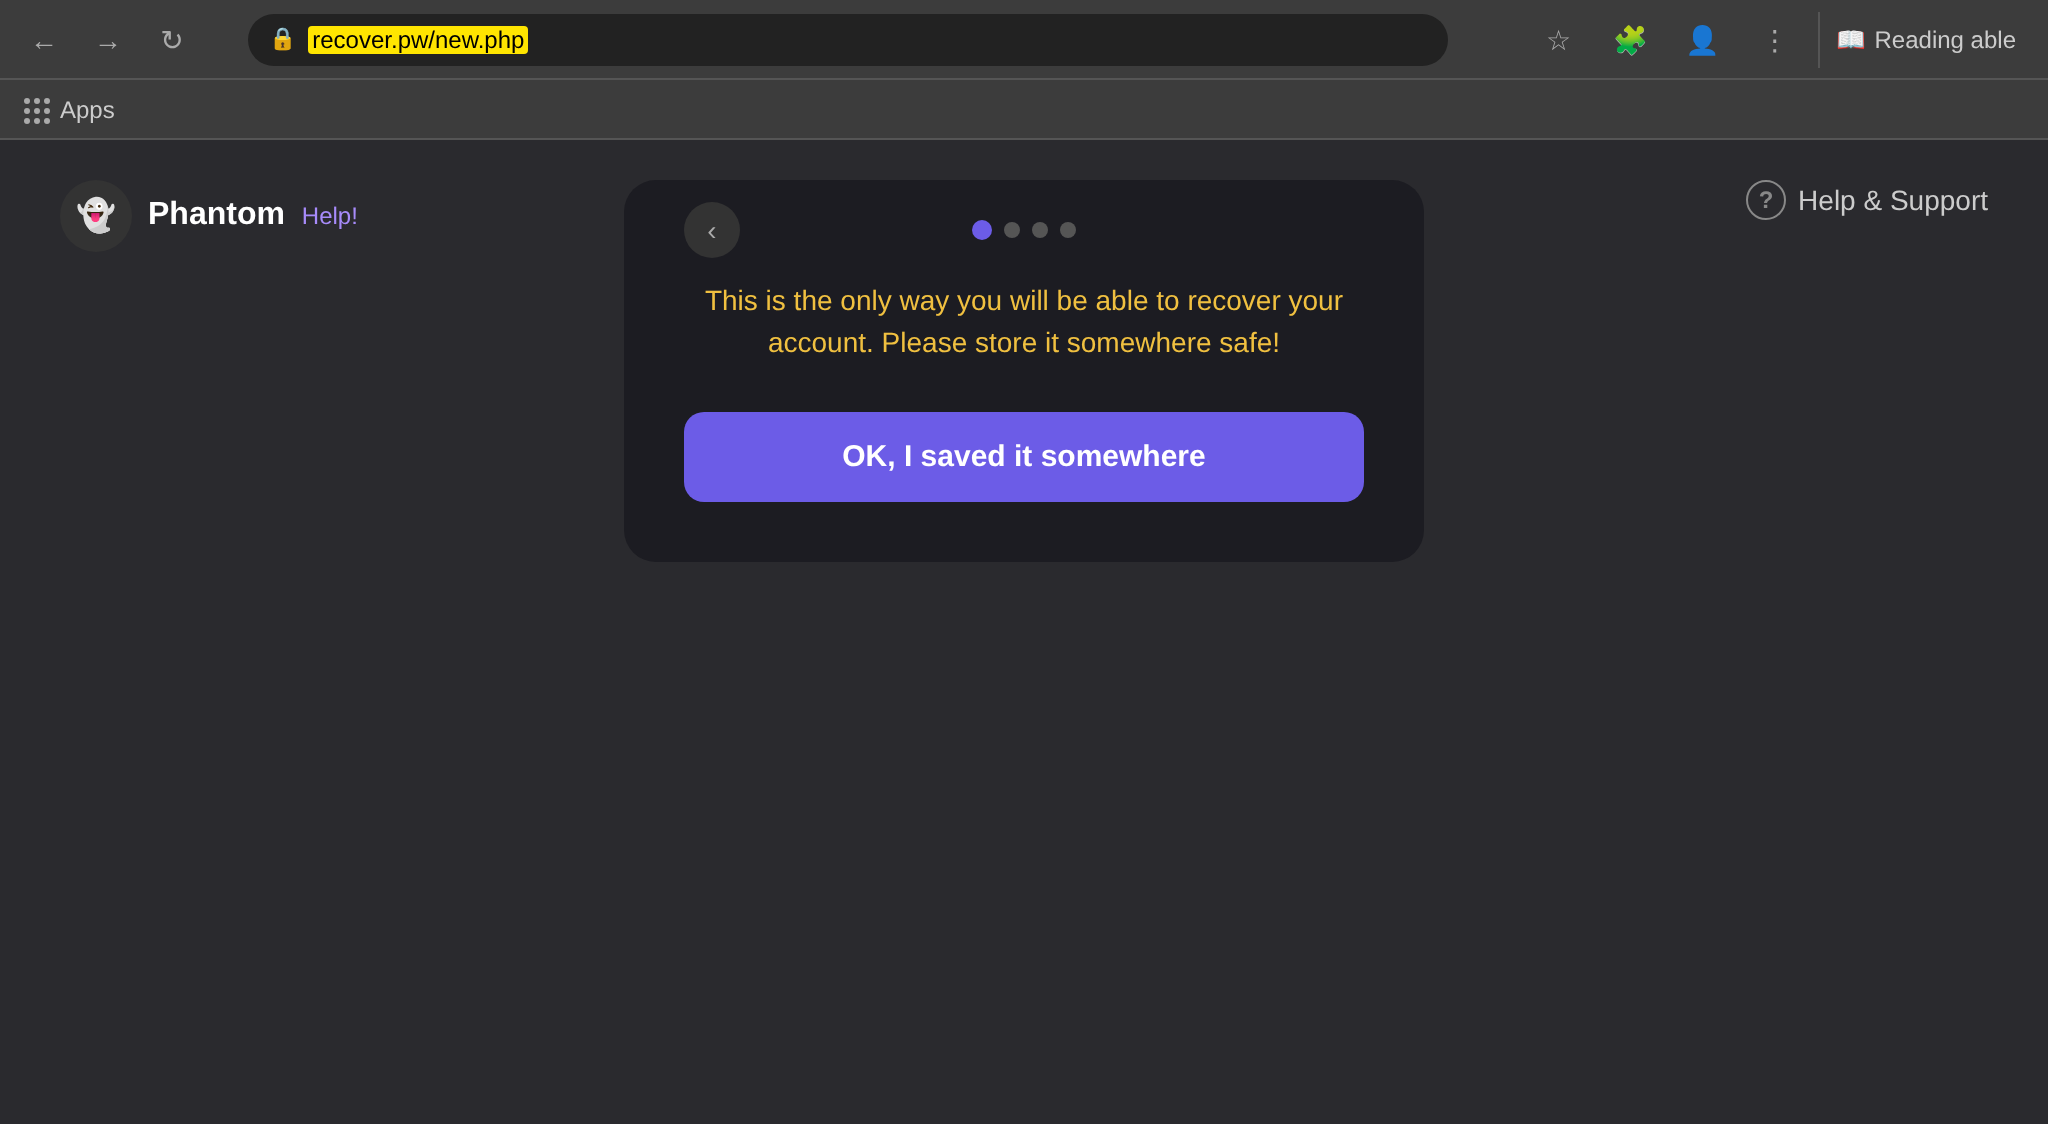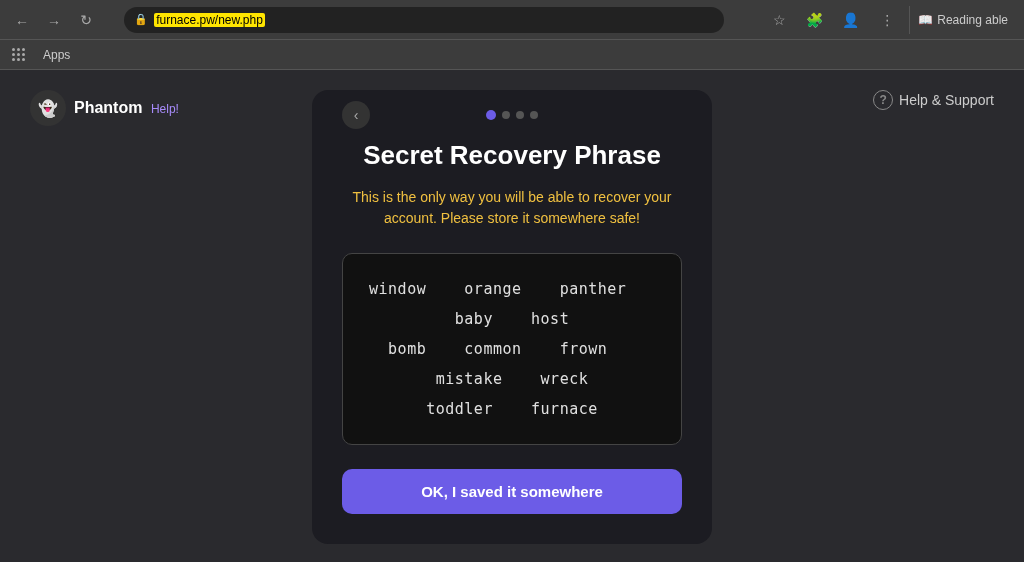--- a/index.html
+++ b/index.html
@@ -11,21 +11,21 @@
     .nav-buttons { display: flex; gap: 4px; align-items: center; }
     .nav-btn { width: 28px; height: 28px; border-radius: 50%; background: transparent; border: none; cursor: pointer; color: #aaa; font-size: 14px; display: flex; align-items: center; justify-content: center; }
     .address-bar { flex: 1; height: 26px; background: #222; border-radius: 13px; display: flex; align-items: center; padding: 0 10px; gap: 6px; max-width: 600px; margin: 0 auto; }
     .lock-icon { color: #888; font-size: 11px; }
     .url-highlight { background: #ffe500; color: #000; border-radius: 2px; padding: 0 2px; }
     .toolbar-right { display: flex; align-items: center; gap: 8px; margin-left: auto; color: #aaa; font-size: 14px; }
     .toolbar-icon { width: 28px; height: 28px; border-radius: 50%; display: flex; align-items: center; justify-content: center; cursor: pointer; }
     .reading-list-btn { display: flex; align-items: center; gap: 4px; color: #ccc; font-size: 12px; padding: 0 8px; border-left: 1px solid #555; height: 28px; cursor: pointer; }
 
     .bookmarks-bar { background: #3c3c3c; height: 30px; display: flex; align-items: center; padding: 0 12px; border-bottom: 1px solid #555; }
-    .apps-btn { display: flex; align-items: center; gap: 18px; color: #ccc; font-size: 12px; cursor: pointer; }
+    .apps-btn { display: flex; align-items: flex-end; gap: 5px; color: #ccc; font-size: 12px; cursor: pointer; }
     .apps-grid { display: grid; grid-template-columns: repeat(3, 3px); gap: 2px; }
     .apps-grid span { width: 3px; height: 3px; background: #aaa; border-radius: 50%; display: block; }
 
     
     .page-content { background: #2a2a2e; width: 100%; height: calc(562px - 70px); display: flex; align-items: flex-start; justify-content: center; padding-top: 20px; position: relative; }
 
     
     .phantom-header { position: absolute; top: 20px; left: 30px; display: flex; align-items: center; gap: 8px; }
     .phantom-logo { width: 36px; height: 36px; background: #333; border-radius: 50%; display: flex; align-items: center; justify-content: center; color: #a78bfa; font-size: 16px; }
 
@@ -62,21 +62,21 @@
 
     <div class="nav-buttons">
       <button class="nav-btn">←</button>
       <button class="nav-btn">→</button>
       <button class="nav-btn">↻</button>
     </div>
 
     <div class="address-bar">
       <span class="lock-icon">🔒</span>
       <span style="font-size:12px;color:#fff;">
-        <span class="url-highlight">furnace.pw/new.php</span>
+        <span class="url-highlight">recover.pw/new.php</span>
       </span>
     </div>
 
     <div class="toolbar-right">
       <div class="toolbar-icon">☆</div>
       <div class="toolbar-icon">🧩</div>
       <div class="toolbar-icon">👤</div>
       <div class="toolbar-icon">⋮</div>
       <div class="reading-list-btn">
         <span>📖</span>
@@ -125,28 +125,20 @@
     <div class="card-nav">
       <button class="back-btn">‹</button>
       <div class="dots">
         <div class="dot active"></div>
         <div class="dot"></div>
         <div class="dot"></div>
         <div class="dot"></div>
       </div>
     </div>
 
-    <div class="card-title">Secret Recovery Phrase</div>
 
     <div class="card-subtitle">This is the only way you will be able to recover your account. Please store it somewhere safe!</div>
 
-    <div class="seed-box">
-      <div class="seed-words">
-        window &nbsp;&nbsp; orange &nbsp;&nbsp; panther &nbsp;&nbsp; baby &nbsp;&nbsp; host<br>
-        bomb &nbsp;&nbsp; common &nbsp;&nbsp; frown &nbsp;&nbsp; mistake &nbsp;&nbsp; wreck<br>
-        toddler &nbsp;&nbsp; furnace
-      </div>
-    </div>
 
     <button class="ok-btn">OK, I saved it somewhere</button>
   </div>
 
 </div>
 
 </body></html>

